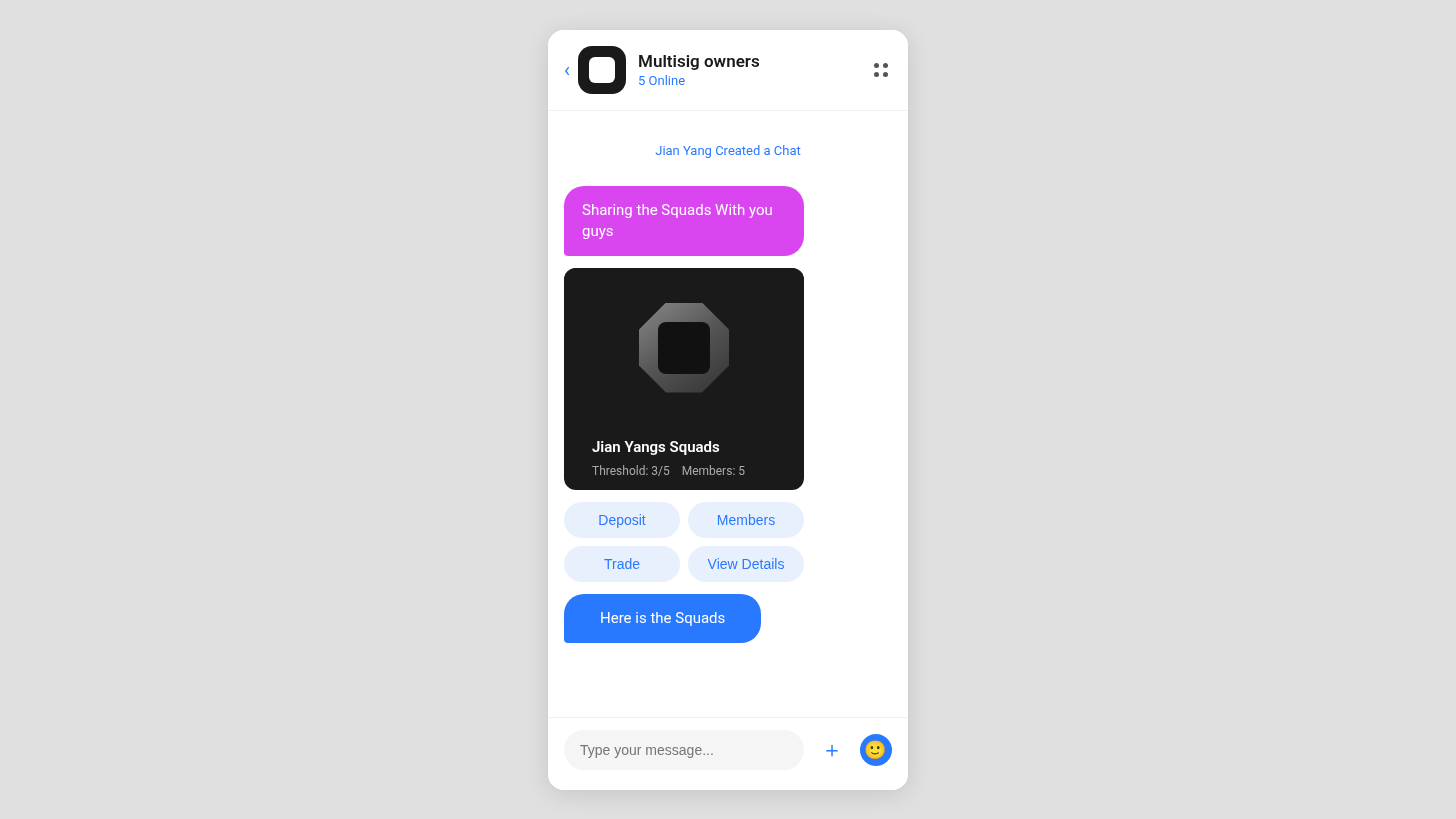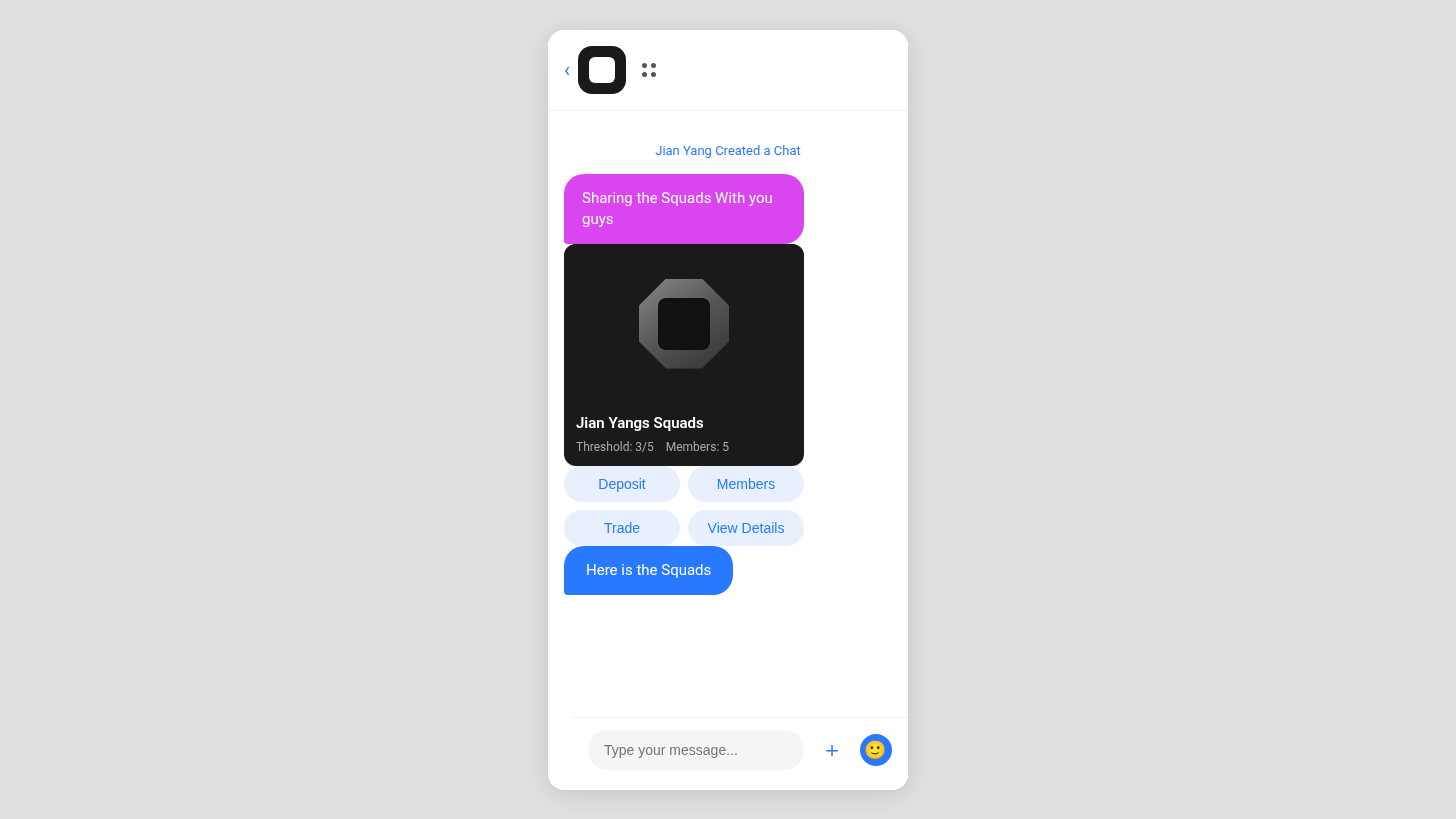--- a/index.html
+++ b/index.html
@@ -83,20 +83,21 @@
       background: #555;
       border-radius: 50%;
     }
     
     .messages-area {
       flex: 1;
       padding: 24px 16px 16px;
       overflow-y: auto;
       display: flex;
       flex-direction: column;
+      gap: 12px;
     }
     .system-message {
       text-align: center;
       color: #2979ff;
       font-size: 13px;
       margin: 8px 0 16px;
     }
     .message-bubble {
       background: #d946ef;
       color: #fff;
@@ -137,21 +138,21 @@
       align-items: center;
       justify-content: center;
     }
     .octagon-inner {
       width: 52px;
       height: 52px;
       background: #111;
       border-radius: 8px;
     }
     .squad-card-info {
-      padding: 10px 12px 12px;
+      padding: 10px 28px 12px;
     }
     .squad-name {
       color: #fff;
       font-size: 15px;
       font-weight: 600;
       margin-bottom: 4px;
     }
     .squad-meta {
       color: #aaa;
       font-size: 12px;
@@ -173,35 +174,34 @@
       padding: 10px 0;
       font-size: 14px;
       font-weight: 500;
       cursor: pointer;
       text-align: center;
     }
     .message-bubble-short {
       background: #2979ff;
       color: #fff;
       border-radius: 20px 20px 20px 4px;
-      padding: 14px 22px;
+      padding: 14px 36px;
       max-width: 200px;
       font-size: 15px;
       line-height: 1.4;
       align-self: flex-start;
     }
     
     .input-area {
       padding: 12px 16px 20px;
       border-top: 1px solid #f0f0f0;
       display: flex;
       align-items: center;
       gap: 10px;
       background: #fff;
-      margin-left: 24px;
     }
     .message-input {
       flex: 1;
       border: none;
       outline: none;
       background: #f5f5f5;
       border-radius: 24px;
       padding: 12px 16px;
       font-size: 14px;
       color: #999;
@@ -233,20 +233,24 @@
   </style>
 </head>
 <body>
 
 <div class="chat-window">
 
   <div class="chat-header">
     <span class="back-btn">‹</span>
     <div class="avatar">
       <div class="avatar-inner"></div>
+    </div>
+    <div class="header-info">
+      <div class="header-title">Multisig owners</div>
+      <div class="header-status">5 Online</div>
     </div>
     <div class="more-btn">
       <div class="dots-row">
         <div class="dot"></div>
         <div class="dot"></div>
       </div>
       <div class="dots-row">
         <div class="dot"></div>
         <div class="dot"></div>
       </div>

